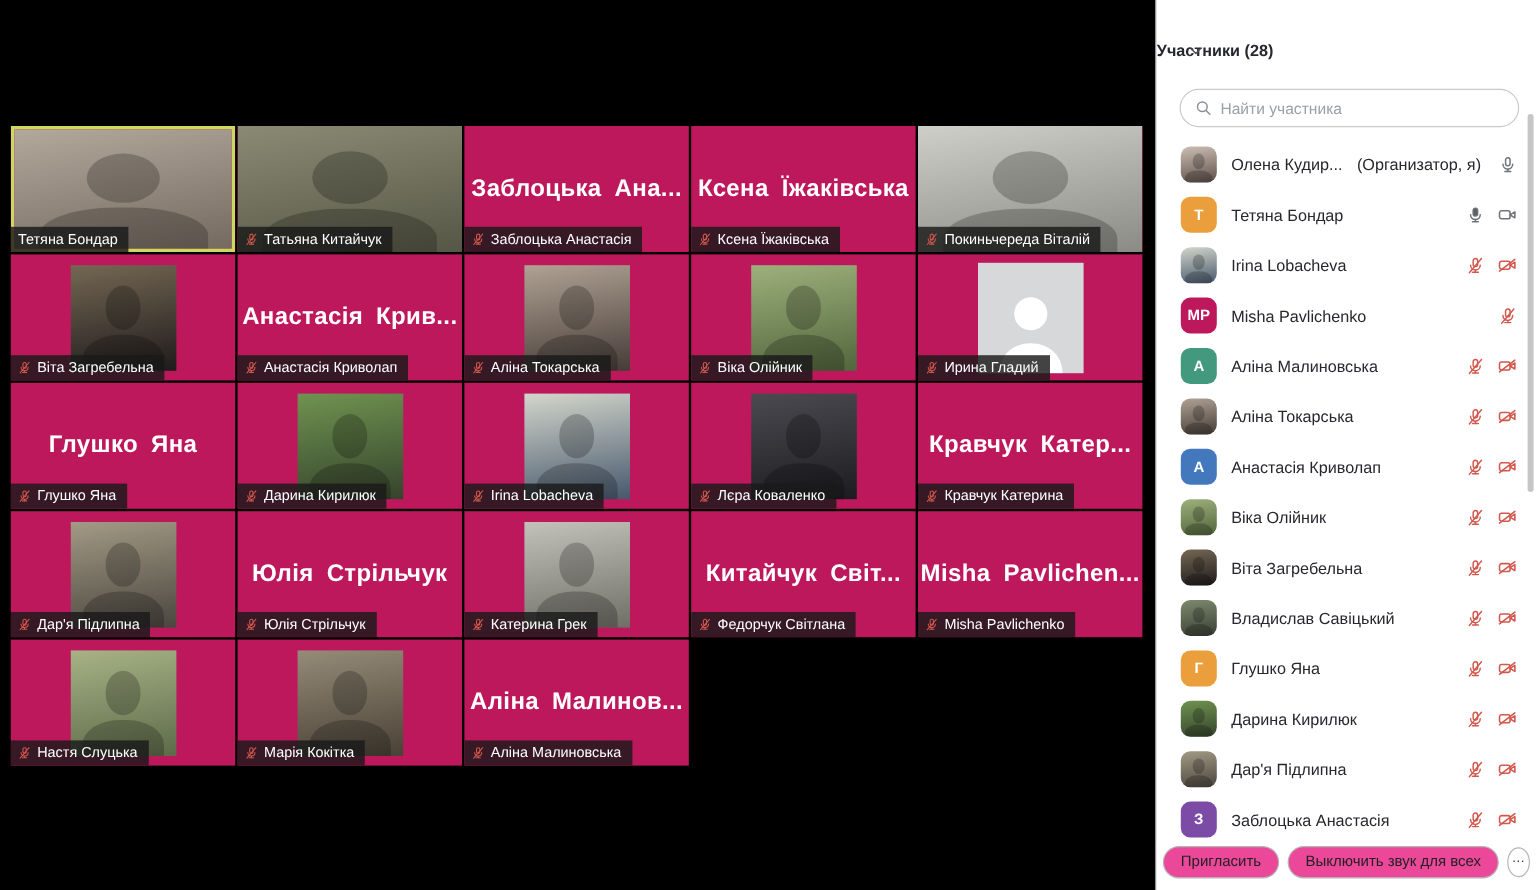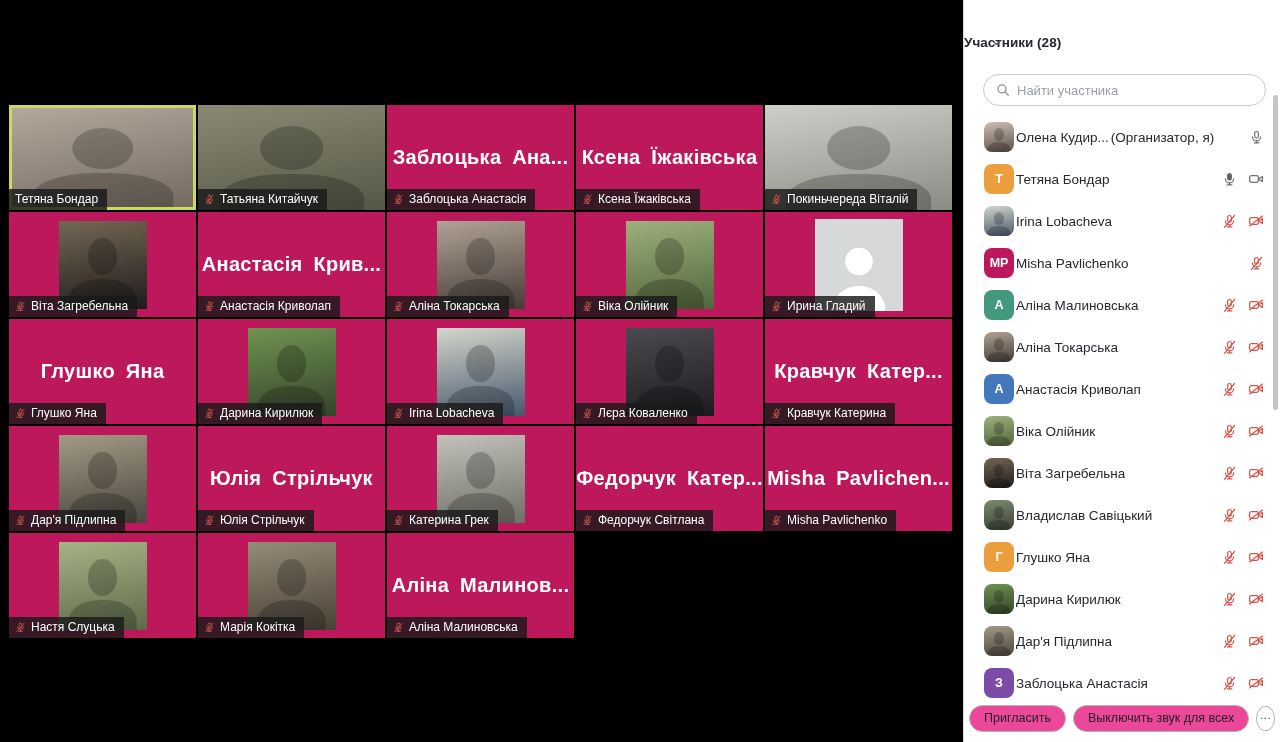--- a/index.html
+++ b/index.html
@@ -39,21 +39,21 @@
   .chevron-btn { position:absolute; left:22px; top:10px; width:20px; height:20px;
           display:flex; align-items:center; justify-content:center; cursor:pointer; }
   .panel-title { font-weight:bold; font-size:13.5px; color:#272730; }
   .search-wrap { padding:12px 14px 8px 19px; flex:0 0 52px; }
   .search-box { height:32px; border:1px solid #c9c9c9; border-radius:16px; display:flex;
           align-items:center; padding:0 12px; gap:7px; background:#fff; }
   .search-box input { border:none; outline:none; flex:1; font-size:13px; color:#333;
           font-family:inherit; background:transparent; }
   .search-box input::placeholder { color:#9aa0a6; }
   .plist { flex:1 1 auto; overflow:hidden; padding:2px 16px 0 20px; }
-  .prow { height:42px; display:flex; align-items:center; gap:2px; }
+  .prow { height:42px; display:flex; align-items:center; gap:12px; }
   .avatar { width:30px; height:30px; flex:0 0 30px; border-radius:8px; display:flex;
           align-items:center; justify-content:center; color:#fff; font-weight:bold;
           font-size:12.5px; overflow:hidden; }
   .avatar.sil-av { background:#d6d8da; }
   .pname { font-size:13.5px; color:#27272e; white-space:nowrap; }
   .psuffix { font-size:13.5px; color:#27272e; white-space:nowrap; }
   .picons { margin-left:auto; display:flex; align-items:center; gap:11px; }
   .panel-footer { flex:0 0 40px; display:flex; align-items:center; gap:7px;
           padding:0 5px 8px 5px; background:#fff; z-index:2; }
   .pf-btn { border:1px solid #b5b5b5; background:#ec4899; border-radius:14px; height:27px;
@@ -407,21 +407,21 @@
                 <line x1="8" y1="11.7" x2="8" y2="13.4"></line>
                 <line x1="5.4" y1="13.7" x2="10.6" y2="13.7"></line>
                 <line x1="2.6" y1="14.2" x2="13.4" y2="1.6"></line>
               </g>
             </svg>
             <span>Катерина Грек</span>
           </div>
   </div>
         <div class="tile">
 
-    <div class="big-name">Федорчук Катер...</div>
+    <div class="big-name">Китайчук Світ...</div>
     <div class="tile-label">
             <svg width="11" height="11" viewBox="0 0 16 16">
               <g fill="none" stroke="#d2574c" stroke-width="1.3" stroke-linecap="round">
                 <rect x="6" y="1.6" width="4" height="7" rx="2"></rect>
                 <path d="M3.7 7.4a4.3 4.3 0 0 0 8.6 0"></path>
                 <line x1="8" y1="11.7" x2="8" y2="13.4"></line>
                 <line x1="5.4" y1="13.7" x2="10.6" y2="13.7"></line>
                 <line x1="2.6" y1="14.2" x2="13.4" y2="1.6"></line>
               </g>
             </svg>

